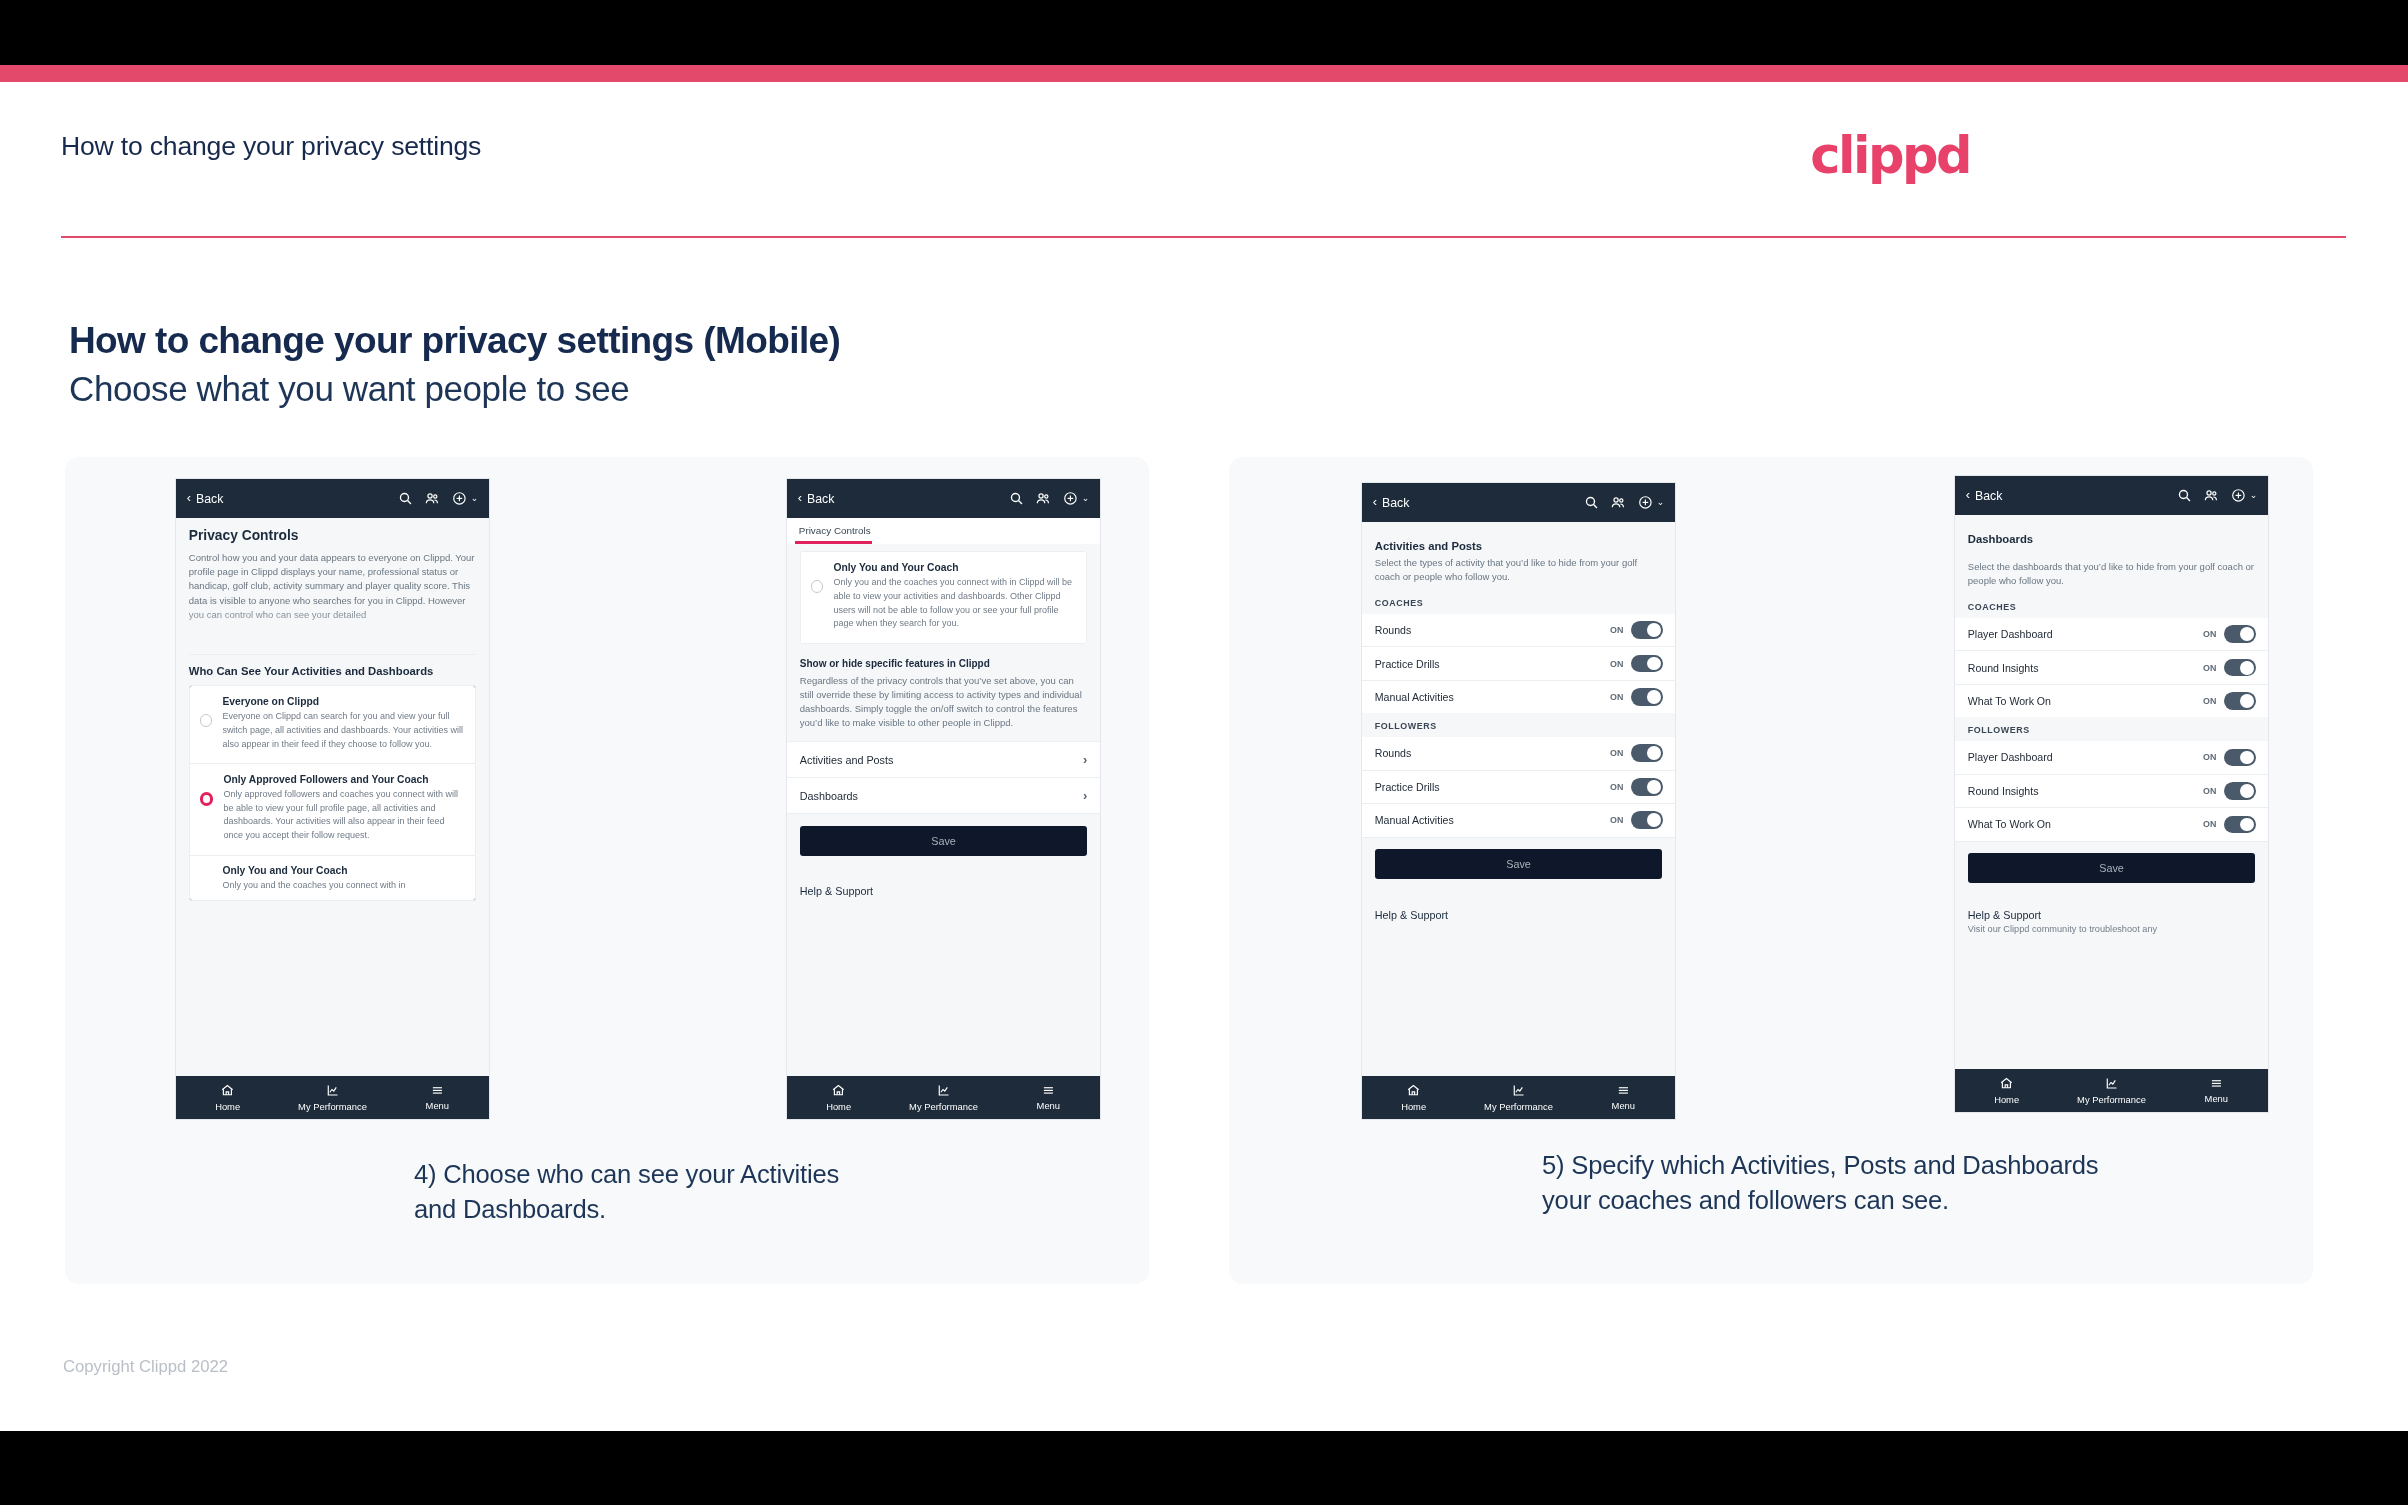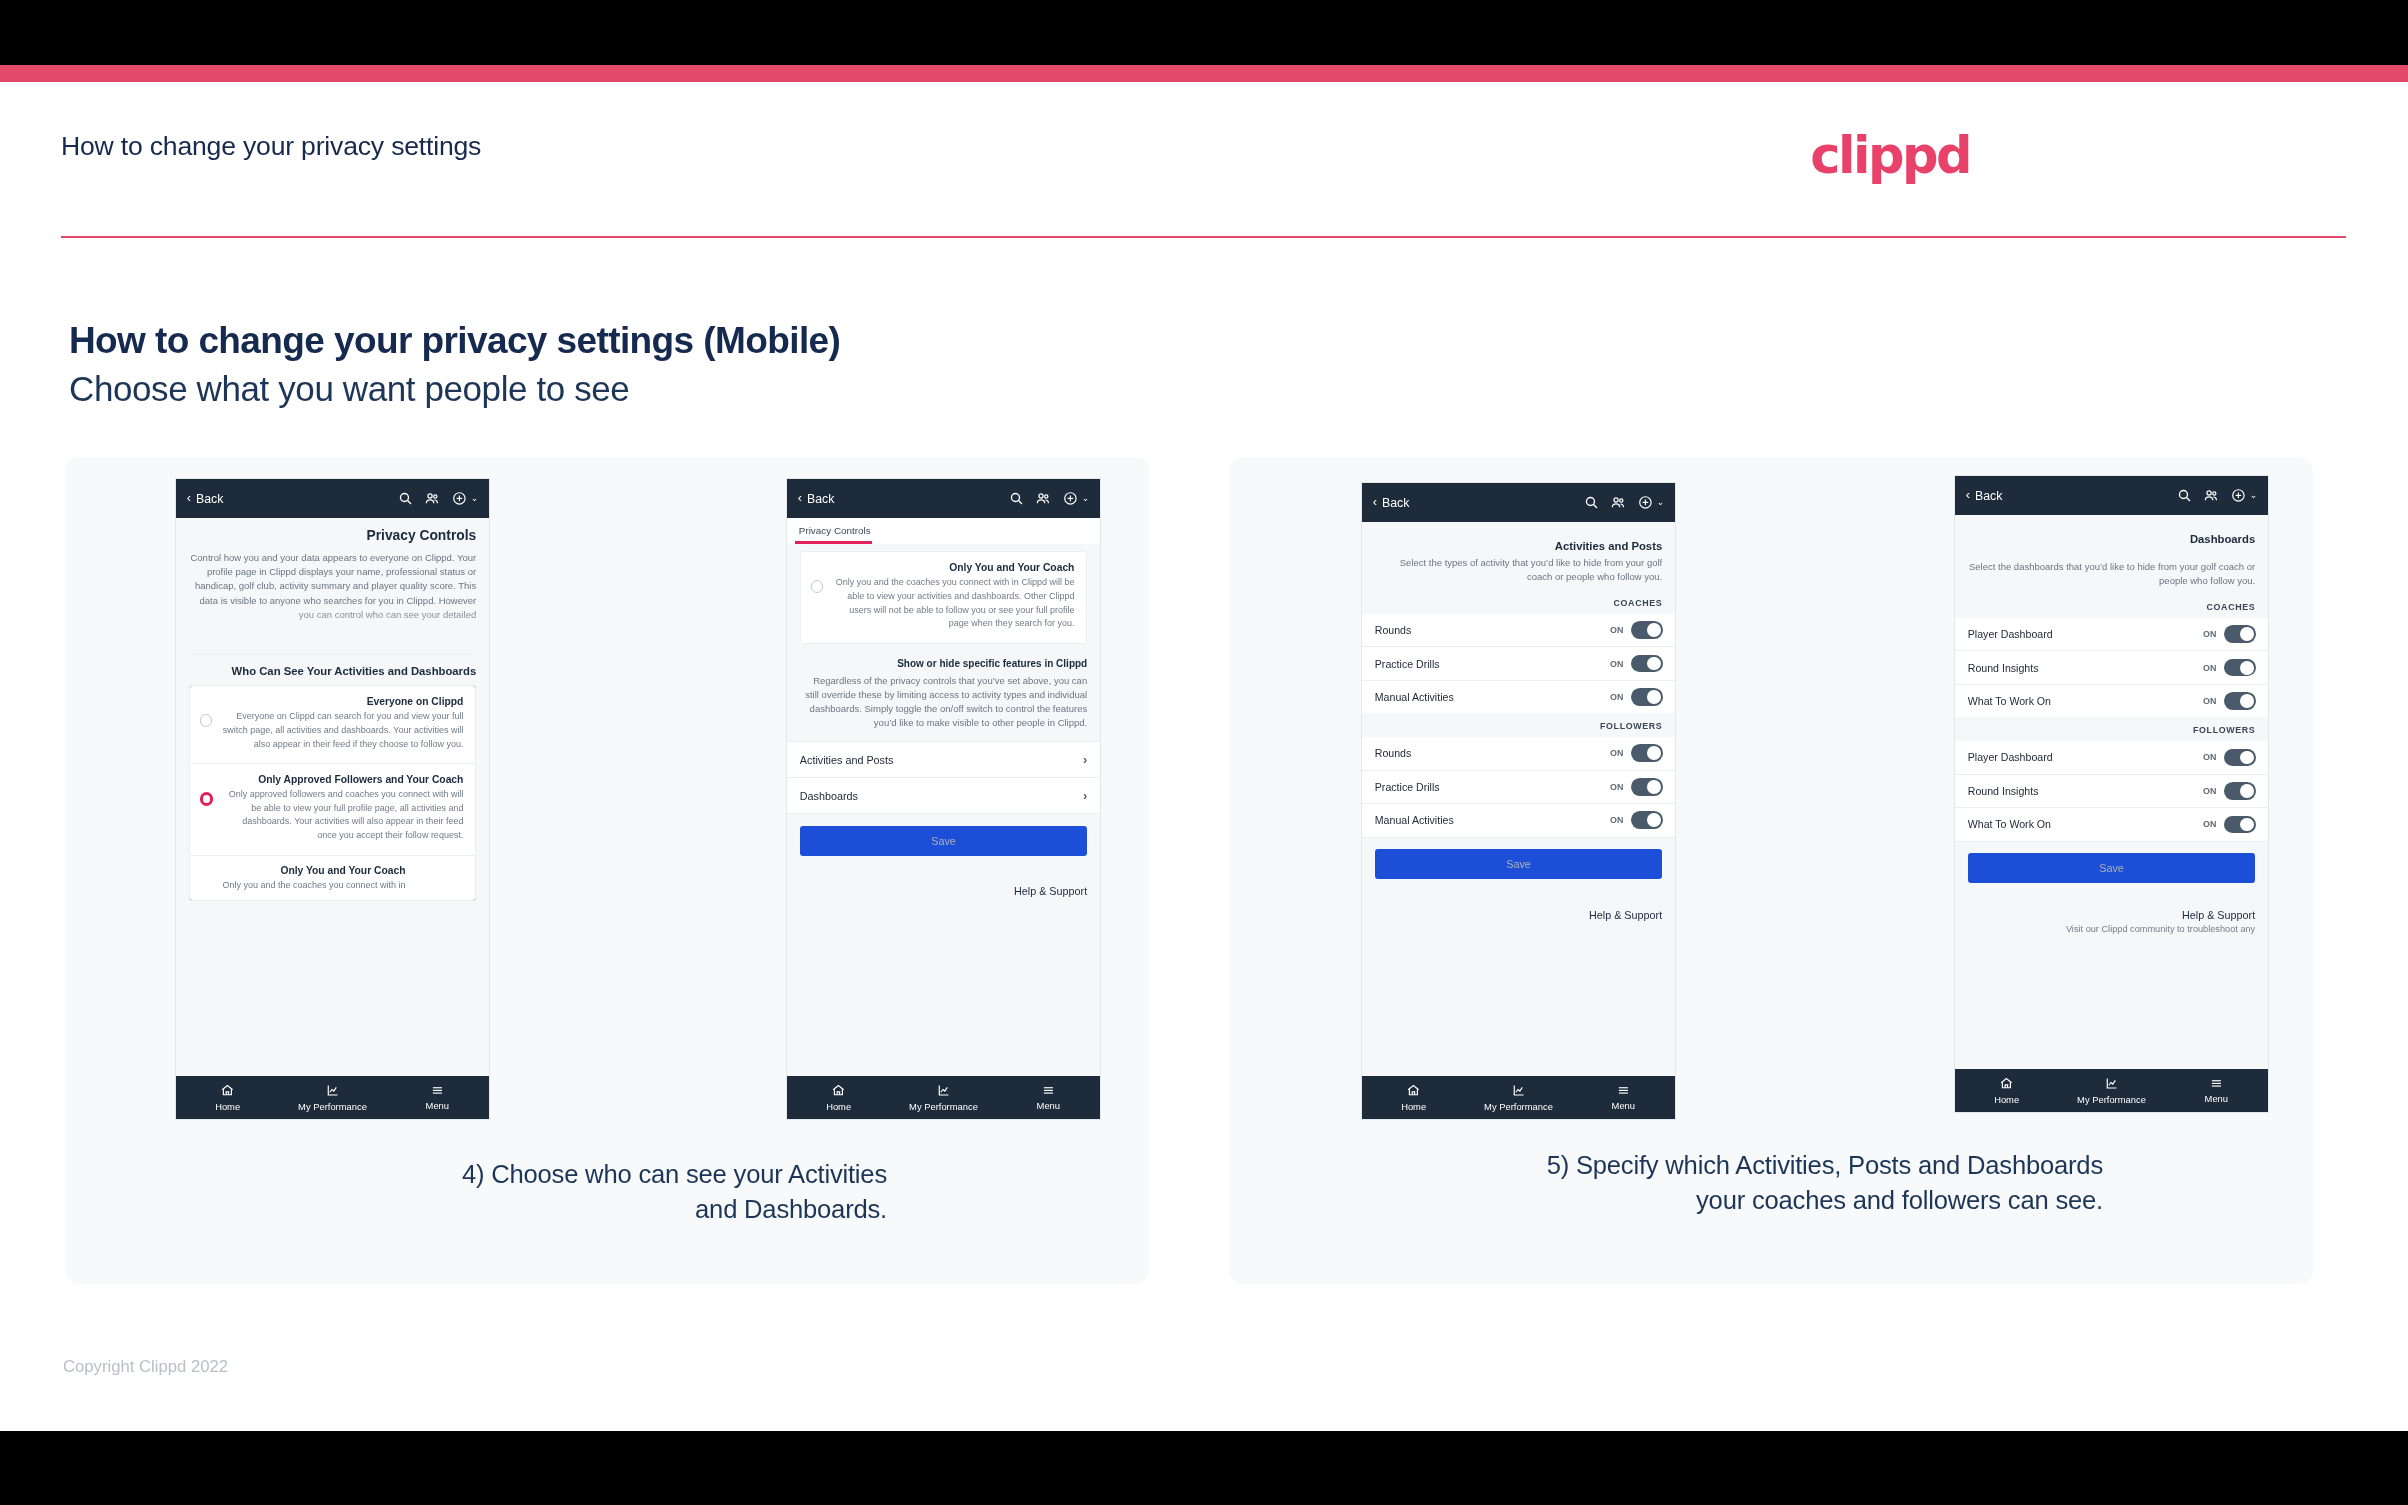--- a/index.html
+++ b/index.html
@@ -6,21 +6,20 @@
   html, body {
     width: 2409px; height: 1505px;
     background: #000000;
     font-family: "Liberation Sans", sans-serif;
     overflow: hidden;
   }
   .slide-frame {
     position: absolute; left: 0; top: 0;
     width: 2032px; height: 1505px;
     background: #000000;
-    text-align: right;
   }
   .top-black { position:absolute; left:0; top:0; width:2409px; height:65px; background:#000000; }
   .accent-bar { position:absolute; left:0; top:65px; width:2409px; height:16.7px; background:#e2496b; }
   .page-white {
     position:absolute; left:0; top:82px; width:2409px; height:1350px; background:#ffffff;
   }
   .bottom-black { position:absolute; left:0; top:1431px; width:2409px; height:74px; background:#000000; }
 
   
   .hdr-title {
@@ -100,21 +99,21 @@
   .opt-body  { font-size:9px; color:#707b87; line-height:1.52; }
 
   .listrow {
     display:flex; align-items:center; justify-content:space-between;
     background:#fff; padding:0 12.8px; height:35px;
     font-size:10.8px; color:#222c38;
   }
   .chev-right { color:#55606c; font-size:12.8px; font-weight:700; }
 
   .save-btn {
-    margin:11.8px 12.8px 0 12.8px; height:29.6px; background:#1d4ed8; border-radius:3px;
+    margin:11.8px 12.8px 0 12.8px; height:29.6px; background:#0f172a; border-radius:3px;
     display:flex; align-items:center; justify-content:center;
     color:#a9b1b8; font-size:10.8px;
   }
 
   .group-head {
     font-size:8.9px; font-weight:700; color:#3a4654; letter-spacing:0.6px;
     padding:7.9px 12.8px 5.9px 12.8px; background:#f5f7f8;
   }
   .toggle-row {
     display:flex; align-items:center; background:#fff;

